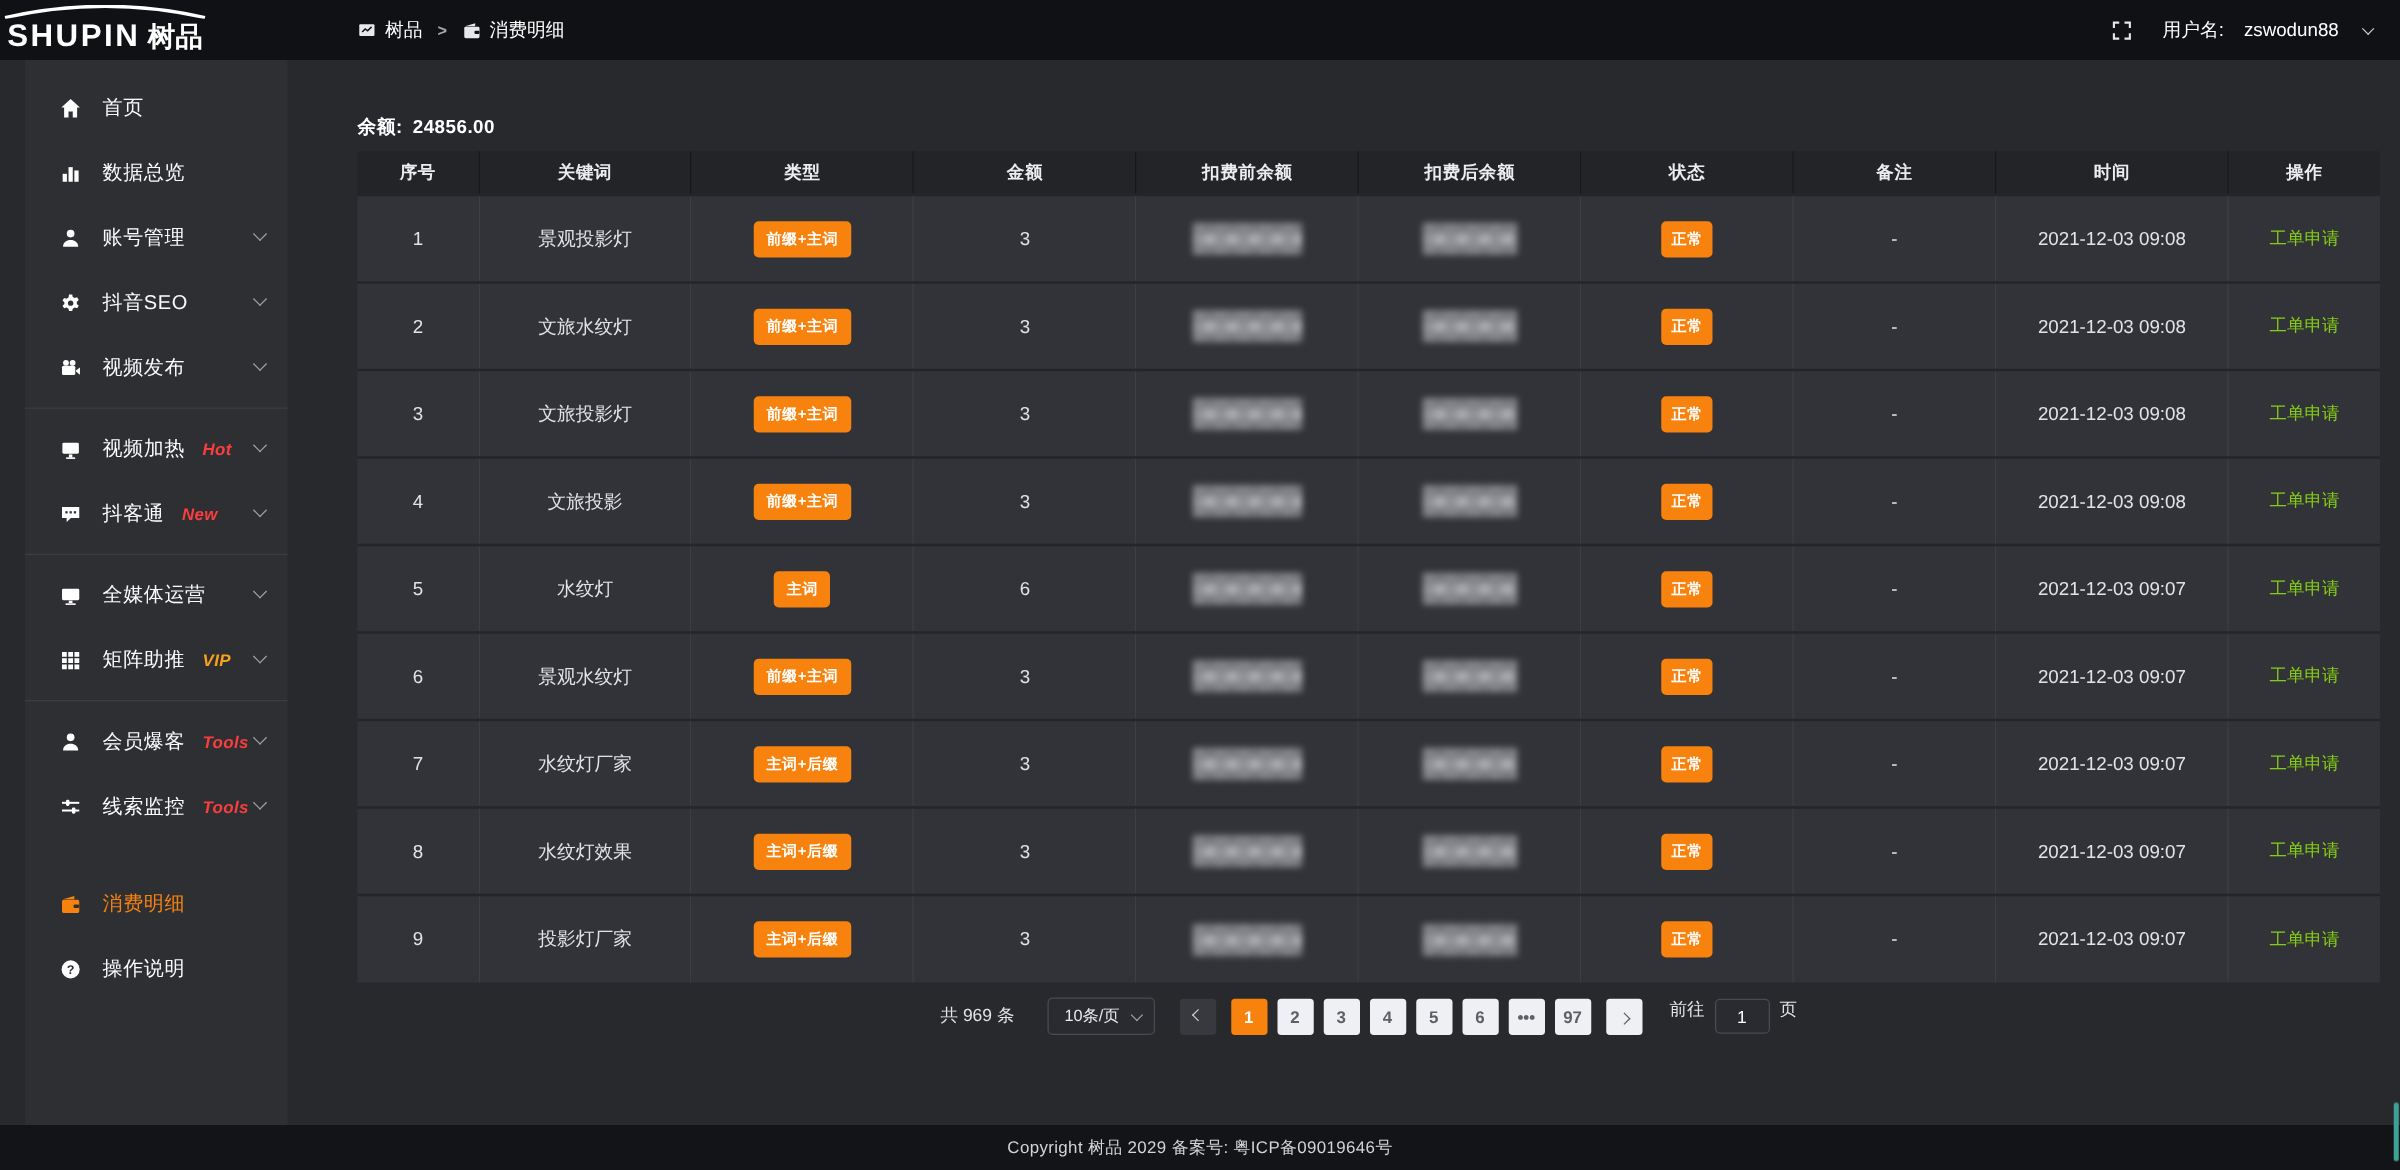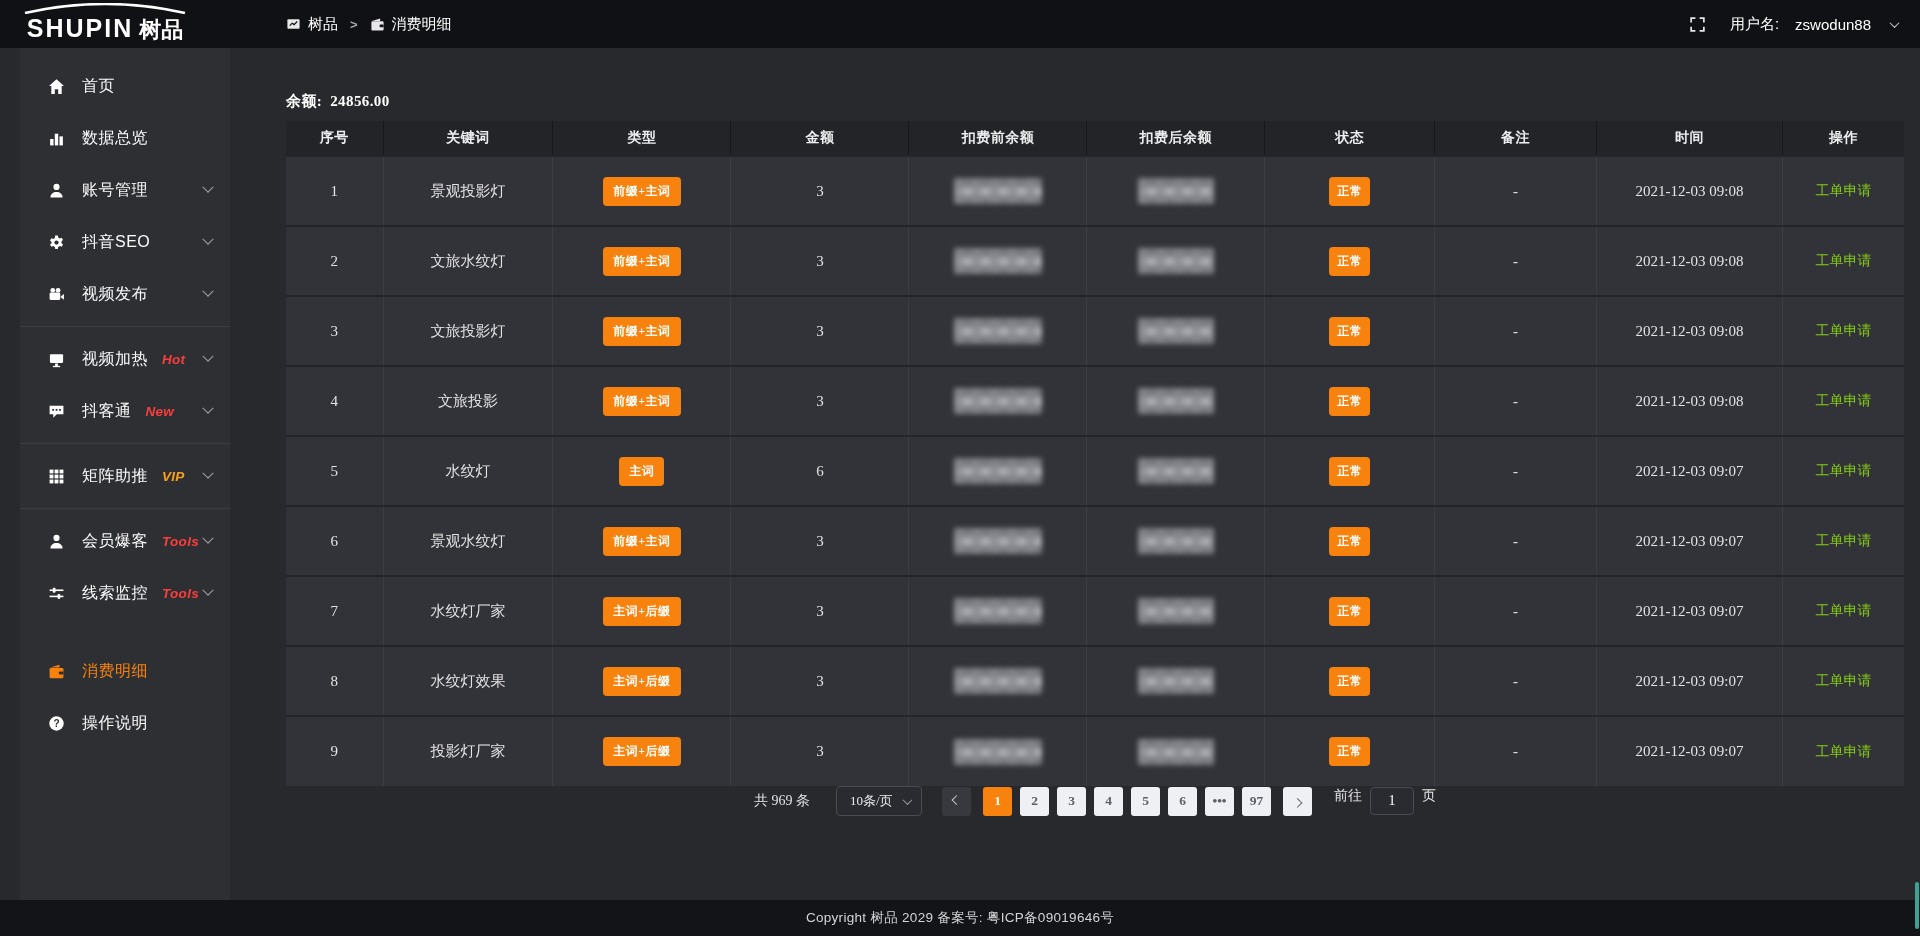--- a/index.html
+++ b/index.html
@@ -6,21 +6,21 @@
   html,body { margin:0; padding:0; }
   body {
     width:1920px; height:936px; overflow:hidden;
     background:#28292d; color:#e6e6e8;
     font-family:"Liberation Sans","DejaVu Sans",sans-serif;
   }
   .app { width:1920px; height:936px; display:flex; flex-direction:column; }
 
   
   .topbar { height:48px; background:#101114; display:flex; align-items:center; color:#fff; flex:0 0 48px; }
-  .logo { width:210px; flex:0 0 210px; display:flex; align-items:center; justify-content:center; cursor:pointer; }
+  .logo { width:210px; flex:0 0 210px; display:flex; align-items:center; justify-content:flex-start; cursor:pointer; }
   .logo-mark { display:flex; flex-direction:column; align-items:center; }
   .logo-arc { display:block; }
   .logo-row { display:flex; align-items:baseline; }
   .logo-en { font-weight:bold; font-size:25px; letter-spacing:2px; color:#fff; }
   .logo-cn { font-weight:bold; font-size:22px; margin-left:6px; color:#fff; }
   .breadcrumb { margin-left:76px; display:flex; align-items:center; gap:12px; font-size:15px; }
   .bc-item { display:flex; align-items:center; gap:7px; cursor:pointer; }
   .bc-icon { display:inline-flex; width:15px; height:15px; }
   .bc-icon svg { width:15px; height:15px; fill:#e8e8ea; }
   .bc-sep { color:#a8a9ad; font-size:13px; font-weight:bold; }
@@ -39,21 +39,21 @@
   .s-badge { font-style:italic; font-weight:bold; font-size:13.5px; margin-left:14px; letter-spacing:.3px; }
   .s-badge.red { color:#fa3e3e; }
   .s-badge.orange { color:#f7a21b; }
   .s-chevron { margin-left:auto; width:8px; height:8px; border-right:1.6px solid #9fa0a4; border-bottom:1.6px solid #9fa0a4; transform:rotate(45deg) translate(-2px,-2px); }
   .side-divider { height:1px; background:#3c3d41; margin:6px 0; }
   .side-gap { height:26px; }
   .side-item.active { color:#f7820e; }
   .side-item.active .s-icon { color:#f7820e; }
 
   
-  .main { flex:1 1 auto; padding:0 16px 0 56px;font-family:Liberation Serif, serif; }
+  .main { flex:1 1 auto; padding:0 16px 0 56px; }
   .balance { margin-top:44px; font-size:15px; font-weight:bold; color:#fff; letter-spacing:.4px; }
   .balance-value { margin-left:8px; }
 
   .table-wrap { margin-top:10px; }
   table.data-table { width:100%; border-collapse:collapse; table-layout:fixed; }
   .data-table thead th {
     background:#232428; height:35px; font-size:14px; font-weight:bold; color:#ecedee;
     border-right:1px solid #17181b; letter-spacing:.5px;
   }
   .data-table thead th:last-child { border-right:none; }
@@ -70,21 +70,21 @@
   .blur-block {
     height:26px; margin:0 auto; border-radius:2px; opacity:.88;
     background: conic-gradient(#84858a 25%, #babbc0 0 50%, #9fa0a5 0 75%, #8e8f94 0) 0 0/18px 18px;
     filter: blur(2.6px);
   }
   .blur-before { width:88px; }
   .blur-after { width:76px; }
   .action-link { color:#84cc16; font-size:14px; cursor:pointer; text-decoration:none; }
 
   
-  .pagination { display:flex; align-items:center; justify-content:center; gap:12px; font-size:14px; color:#e3e3e5; }
+  .pagination { margin-top:12px; display:flex; align-items:center; justify-content:center; gap:12px; font-size:14px; color:#e3e3e5; }
   .pg-total { margin-right:6px; }
   .pg-size {
     height:30px; min-width:86px; background:#2a2b30; border:1px solid #4a4b51; border-radius:4px;
     display:flex; align-items:center; justify-content:space-between; padding:0 10px 0 13px;
     font-size:13px; color:#eaeaec; cursor:pointer; margin:0 8px;
   }
   .pg-size .chev-down { border-color:#9fa0a4; }
   .pg-btn {
     min-width:29px; height:29px; padding:0 6px; border:none; border-radius:3px;
     background:#eef0f4; color:#5d5f66; font-size:13.5px; font-weight:bold;
@@ -237,20 +237,32 @@
               <rect x="4" y="5.6" width="1.7" height="1.7" fill="#2e2f33"></rect>
               <rect x="7.2" y="5.6" width="1.7" height="1.7" fill="#2e2f33"></rect>
               <rect x="10.4" y="5.6" width="1.7" height="1.7" fill="#2e2f33"></rect>
             </svg>
           </span>
     <span class="s-label">抖客通</span>
     <span class="s-badge red">New</span>
     <span class="s-chevron"></span>
   </div>
         <div class="side-divider"></div>
+        <div class="side-item">
+    <span class="s-icon">
+            <svg viewBox="0 0 16 16">
+              <rect x="1.5" y="2.8" width="13" height="8.6" rx="1"></rect>
+              <rect x="6.6" y="11.8" width="2.8" height="1.8"></rect>
+              <rect x="4.2" y="13.8" width="7.6" height="1.2"></rect>
+            </svg>
+          </span>
+    <span class="s-label">全媒体运营</span>
+
+    <span class="s-chevron"></span>
+  </div>
         <div class="side-item">
     <span class="s-icon">
             <svg viewBox="0 0 16 16">
               <rect x="1.5" y="1.5" width="3.6" height="3.6"></rect>
               <rect x="6.2" y="1.5" width="3.6" height="3.6"></rect>
               <rect x="10.9" y="1.5" width="3.6" height="3.6"></rect>
               <rect x="1.5" y="6.2" width="3.6" height="3.6"></rect>
               <rect x="6.2" y="6.2" width="3.6" height="3.6"></rect>
               <rect x="10.9" y="6.2" width="3.6" height="3.6"></rect>
               <rect x="1.5" y="10.9" width="3.6" height="3.6"></rect>

